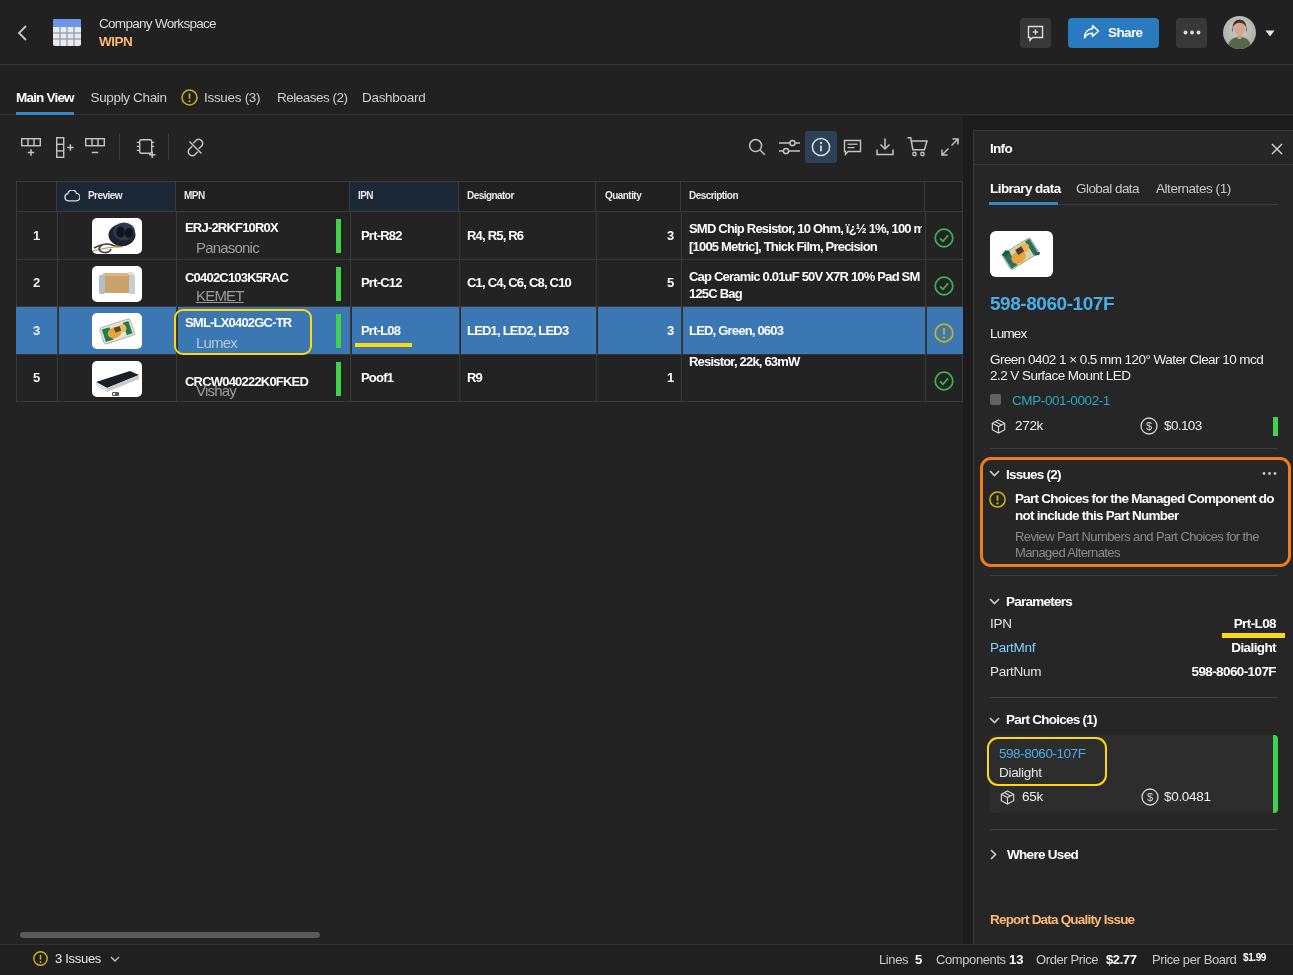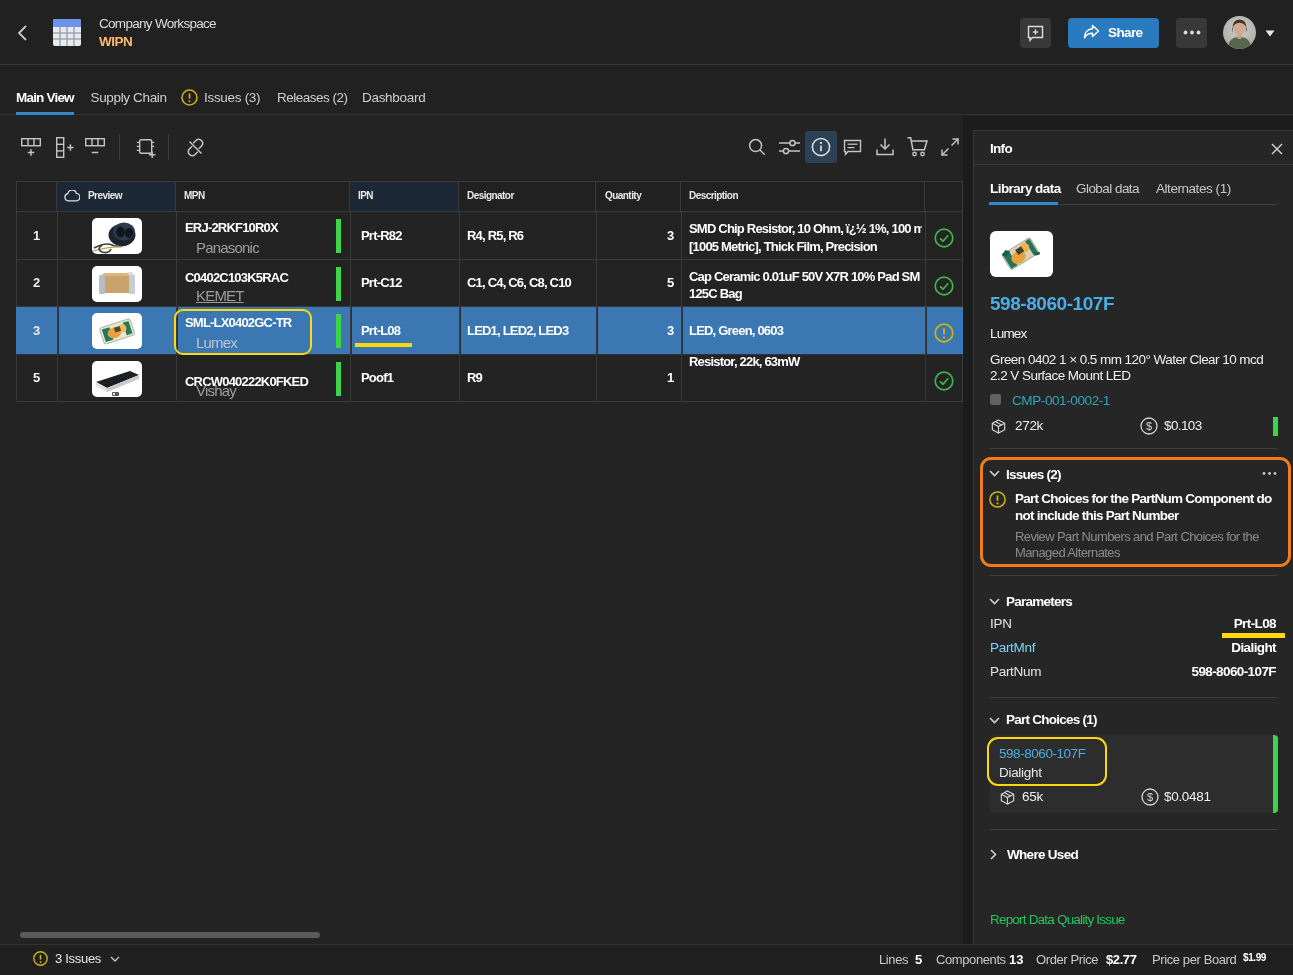--- a/index.html
+++ b/index.html
@@ -380,21 +380,21 @@
   <svg class="abs" style="left:1262px;top:471px" width="15" height="5" viewBox="0 0 15 5">
     <circle cx="2" cy="2.5" r="1.4" fill="#c4c4c4"></circle>
       <circle cx="7.5" cy="2.5" r="1.4" fill="#c4c4c4"></circle>
       <circle cx="13" cy="2.5" r="1.4" fill="#c4c4c4"></circle>
   </svg>
   <svg class="abs" style="left:989px;top:491px" width="17" height="17" viewBox="0 0 17 17">
     <circle cx="8.5" cy="8.5" r="7.6" fill="none" stroke="#cfb312" stroke-width="1.5"></circle>
     <line x1="8.5" y1="4.4" x2="8.5" y2="9.8" stroke="#cfb312" stroke-width="1.7"></line>
     <circle cx="8.5" cy="12.4" r="1.05" fill="#cfb312"></circle>
   </svg>
-  <div class="t" style="left:1015px;top:491px;font-size:13.5px;font-weight:700;color:#ffffff;letter-spacing:-0.75px;">Part Choices for the PartNum Component do</div>
+  <div class="t" style="left:1015px;top:491px;font-size:13.5px;font-weight:700;color:#ffffff;letter-spacing:-0.75px;">Part Choices for the Managed Component do</div>
   <div class="t" style="left:1015px;top:508px;font-size:13.5px;font-weight:700;color:#ffffff;letter-spacing:-0.75px;">not include this Part Number</div>
   <div class="t" style="left:1015px;top:528.5px;font-size:13px;color:#8c8c8c;letter-spacing:-0.6px;">Review Part Numbers and Part Choices for the</div>
   <div class="t" style="left:1015px;top:544.5px;font-size:13px;color:#8c8c8c;letter-spacing:-0.6px;">Managed Alternates</div>
   <div class="abs" style="left:990px;top:575px;width:287px;height:1px;background:#3d3d3d;"></div>
 
   <svg class="abs" style="left:989px;top:598px" width="11" height="7" viewBox="0 0 11 7">
       <polyline points="1,1 5.5,5.5 10,1" fill="none" stroke="#d0d0d0" stroke-width="1.6"></polyline>
     </svg>
   <div class="t" style="left:1006px;top:594px;font-size:13.5px;font-weight:700;color:#ffffff;letter-spacing:-0.75px;">Parameters</div>
   <div class="t" style="left:990px;top:616px;font-size:13.5px;color:#e4e4e4;letter-spacing:-0.3px;">IPN</div>
@@ -425,21 +425,21 @@
   <svg class="abs" style="left:1141px;top:788px" width="18" height="18" viewBox="0 0 18 18">
     <circle cx="9" cy="9" r="8" fill="none" stroke="#d6d6d6" stroke-width="1.3"></circle>
     <text x="9" y="13" text-anchor="middle" font-family="Liberation Sans" font-size="11" fill="#d6d6d6">$</text>
   </svg>
   <div class="t" style="left:1164px;top:789px;font-size:13.5px;color:#f0f0f0;letter-spacing:-0.3px;">$0.0481</div>
   <div class="abs" style="left:990px;top:829px;width:287px;height:1px;background:#3d3d3d;"></div>
   <svg class="abs" style="left:990px;top:849px" width="7" height="11" viewBox="0 0 7 11">
       <polyline points="1,1 5.5,5.5 1,10" fill="none" stroke="#d0d0d0" stroke-width="1.6"></polyline>
     </svg>
   <div class="t" style="left:1007px;top:847px;font-size:13.5px;font-weight:700;color:#ffffff;letter-spacing:-0.7px;">Where Used</div>
-  <div class="t" style="left:990px;top:912px;font-size:13.5px;font-weight:400;color:#22c55e;letter-spacing:-0.8px;">Report Data Quality Issue</div>
+  <div class="t" style="left:990px;top:912px;font-size:13.5px;font-weight:700;color:#fdba74;letter-spacing:-0.8px;">Report Data Quality Issue</div>
 
   <svg class="abs" style="left:33px;top:951px" width="15" height="15" viewBox="0 0 15 15">
     <circle cx="7.5" cy="7.5" r="6.7" fill="none" stroke="#cfb312" stroke-width="1.4"></circle>
     <line x1="7.5" y1="3.8" x2="7.5" y2="8.6" stroke="#cfb312" stroke-width="1.5"></line>
     <circle cx="7.5" cy="11" r="0.95" fill="#cfb312"></circle>
   </svg>
   <div class="t" style="left:55px;top:951px;font-size:13px;color:#e8e8e8;letter-spacing:-0.3px;">3 Issues</div>
   <svg class="abs" style="left:110px;top:956px" width="10" height="6" viewBox="0 0 10 6">
       <polyline points="1,1 5,5 9,1" fill="none" stroke="#c0c0c0" stroke-width="1.4"></polyline>
     </svg>

